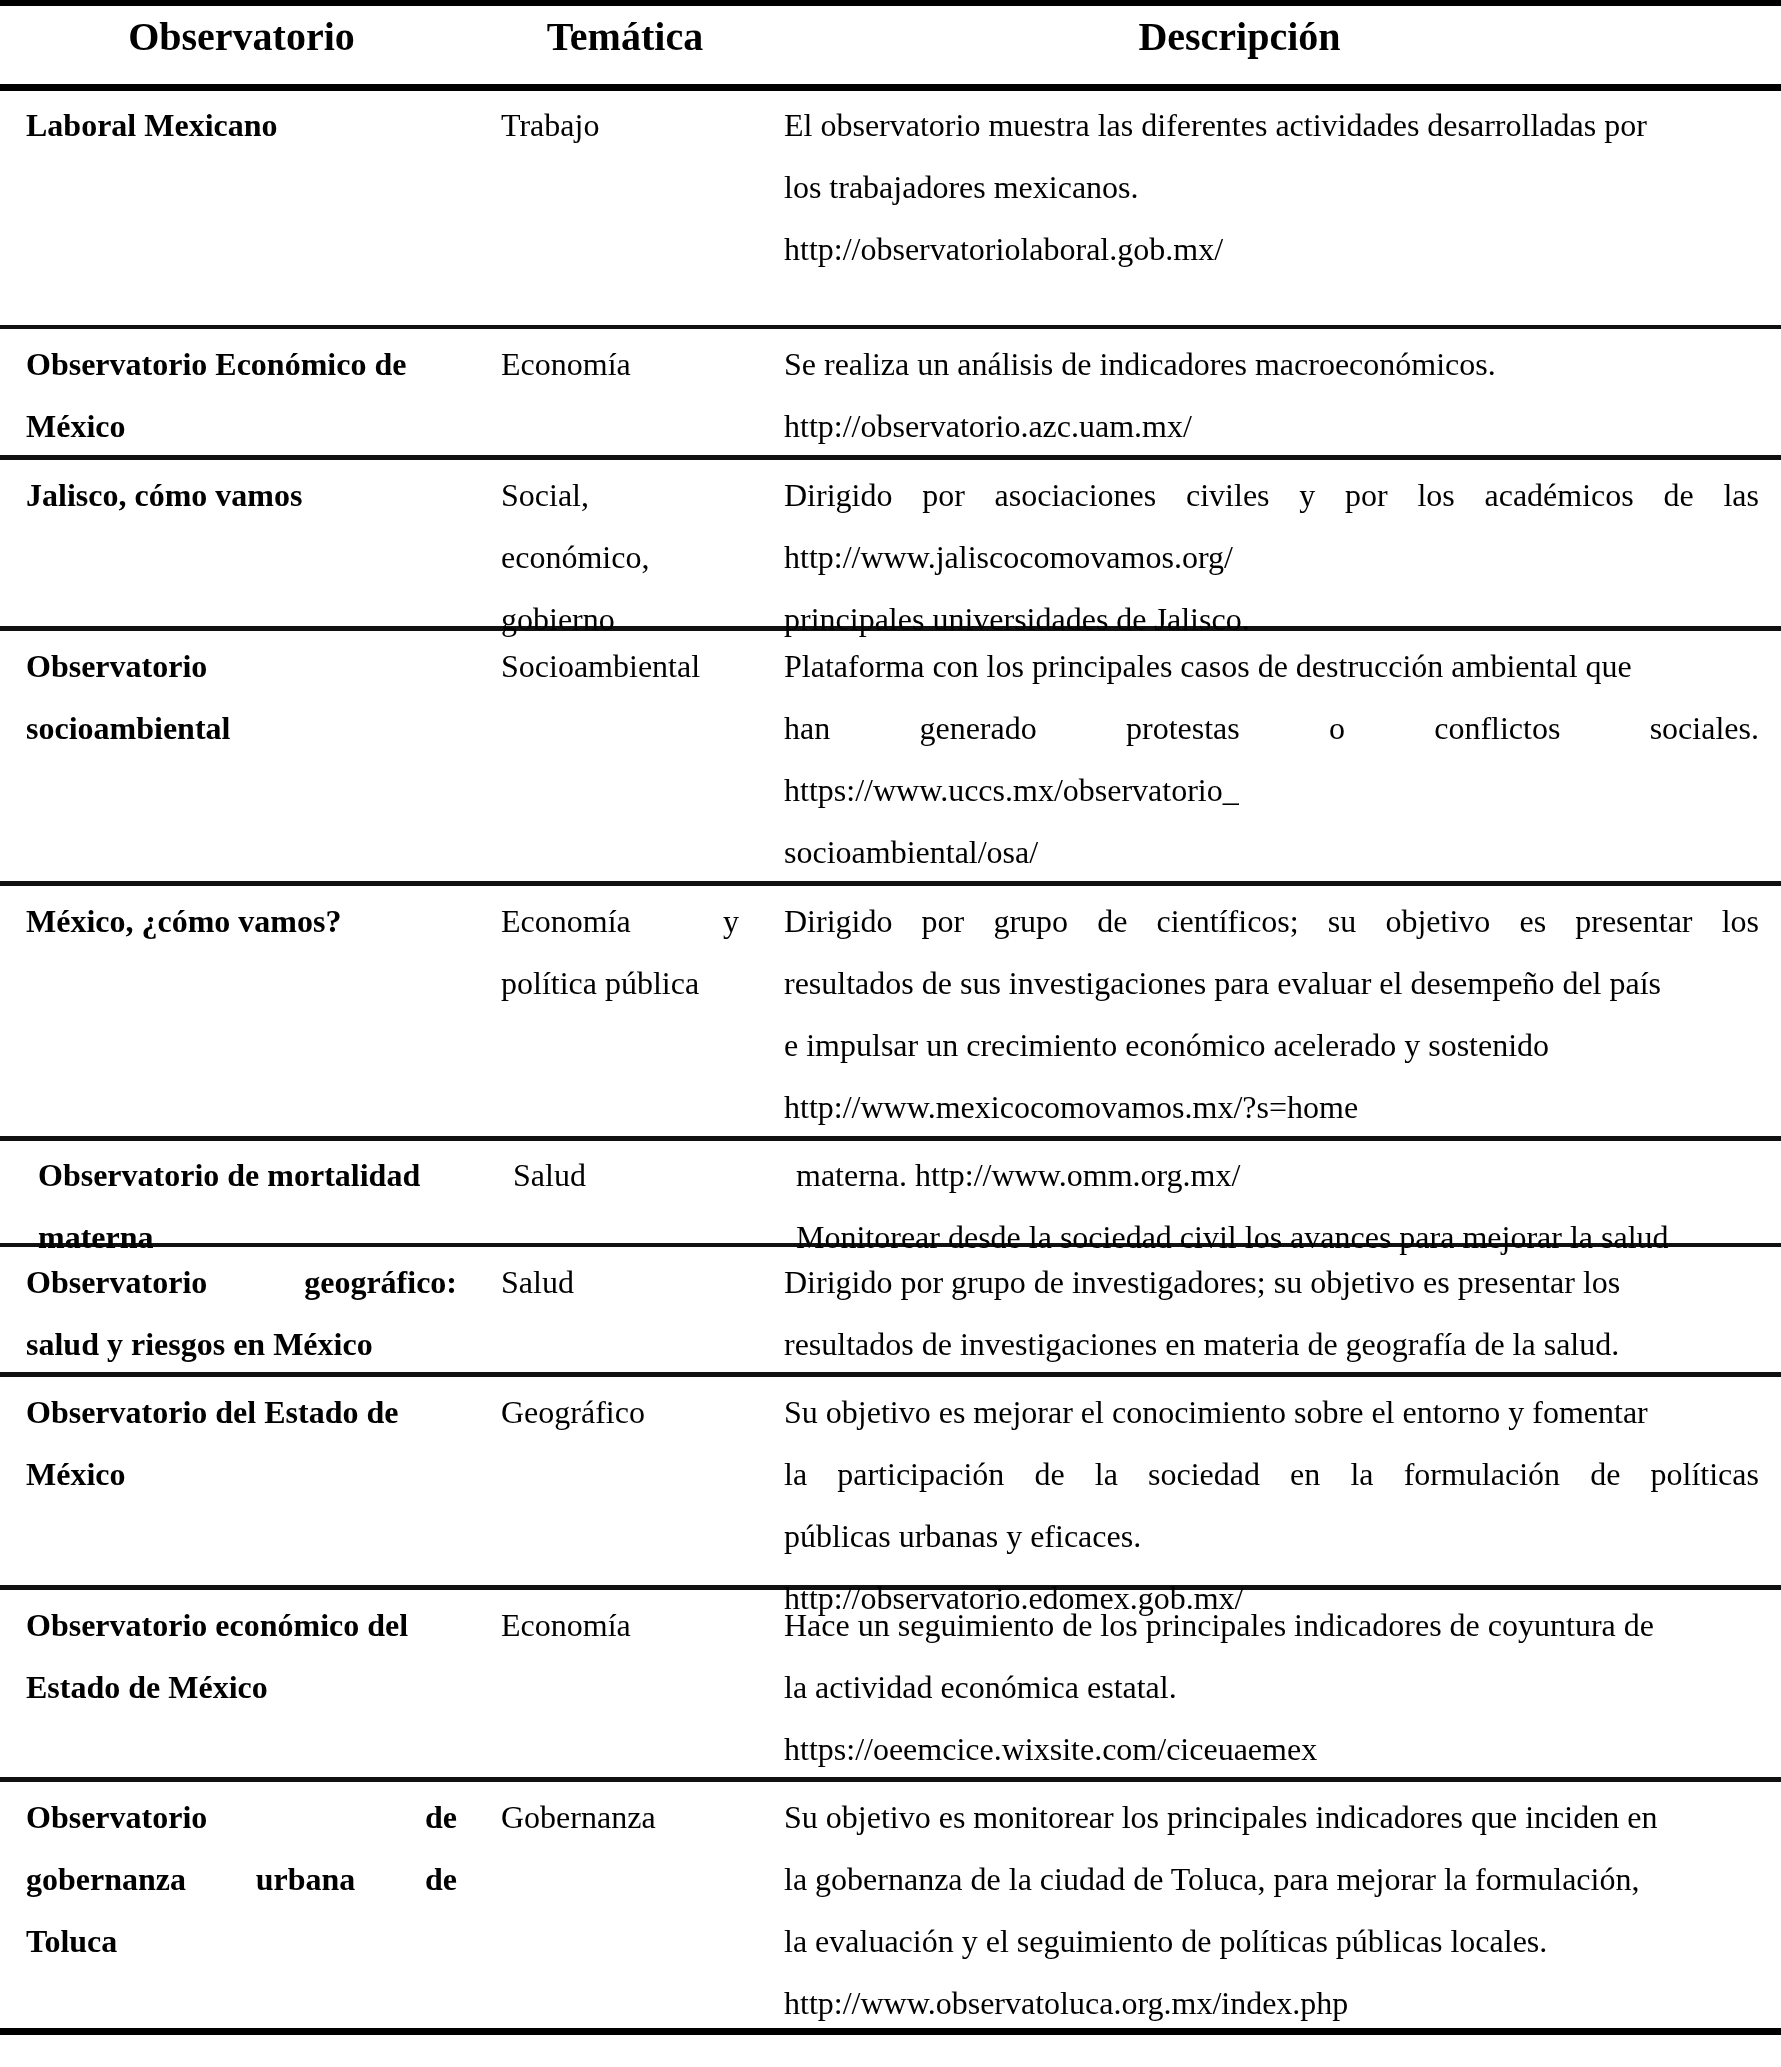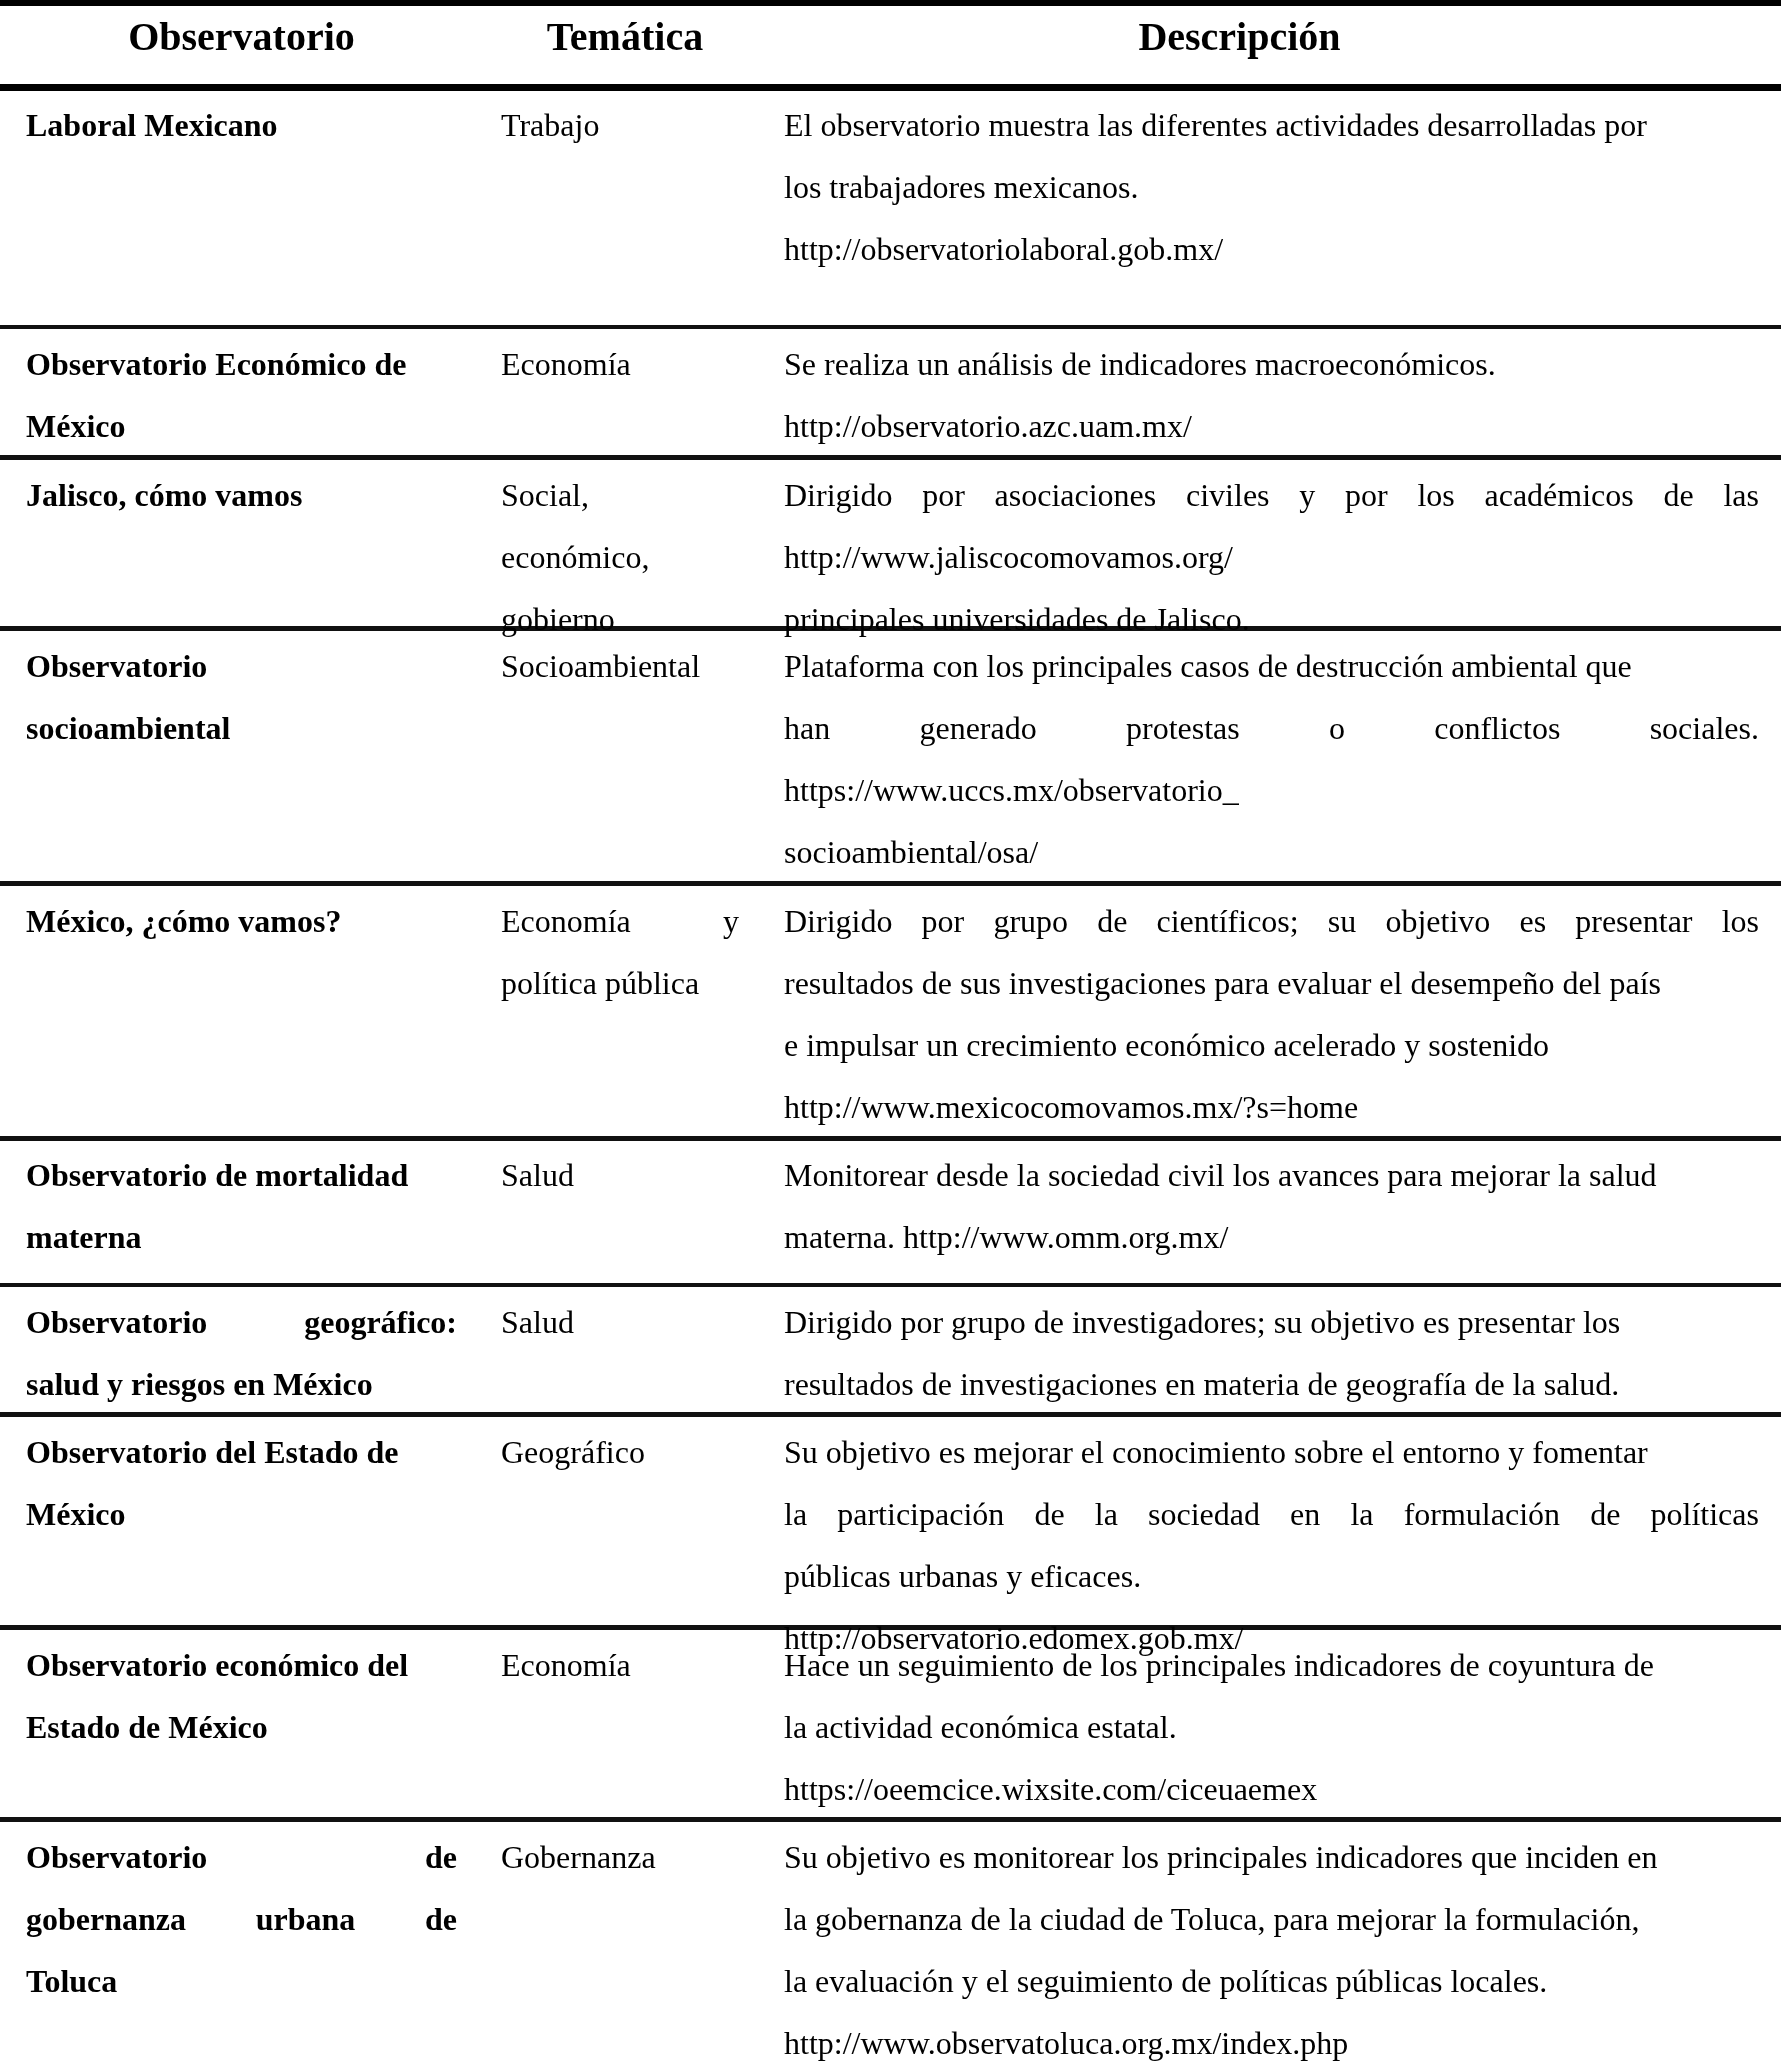--- a/index.html
+++ b/index.html
@@ -190,31 +190,31 @@
             <span>es</span>
             <span>presentar</span>
             <span>los</span>
           </span>
           <span class="line">resultados de sus investigaciones para evaluar el desempeño del país</span>
           <span class="line">e impulsar un crecimiento económico acelerado y sostenido</span>
           <span class="line">http://www.mexicocomovamos.mx/?s=home</span>
         </div>
       </div>
       <div class="row-rule"></div>
-      <div class="row" style="height: 142px;">
+      <div class="row" style="height: 102px; margin-left: 12px;">
         <div class="cell c1">
           <span class="line">Observatorio de mortalidad</span>
           <span class="line">materna</span>
         </div>
         <div class="cell c2">
           <span class="line">Salud</span>
         </div>
         <div class="cell c3">
+          <span class="line">materna. http://www.omm.org.mx/</span>
           <span class="line">Monitorear desde la sociedad civil los avances para mejorar la salud</span>
-          <span class="line">materna. http://www.omm.org.mx/</span>
         </div>
       </div>
       <div class="row-rule"></div>
       <div class="row" style="height: 125px;">
         <div class="cell c1">
           <span class="just">
             <span>Observatorio</span>
             <span>geográfico:</span>
           </span>
           <span class="line">salud y riesgos en México</span>

